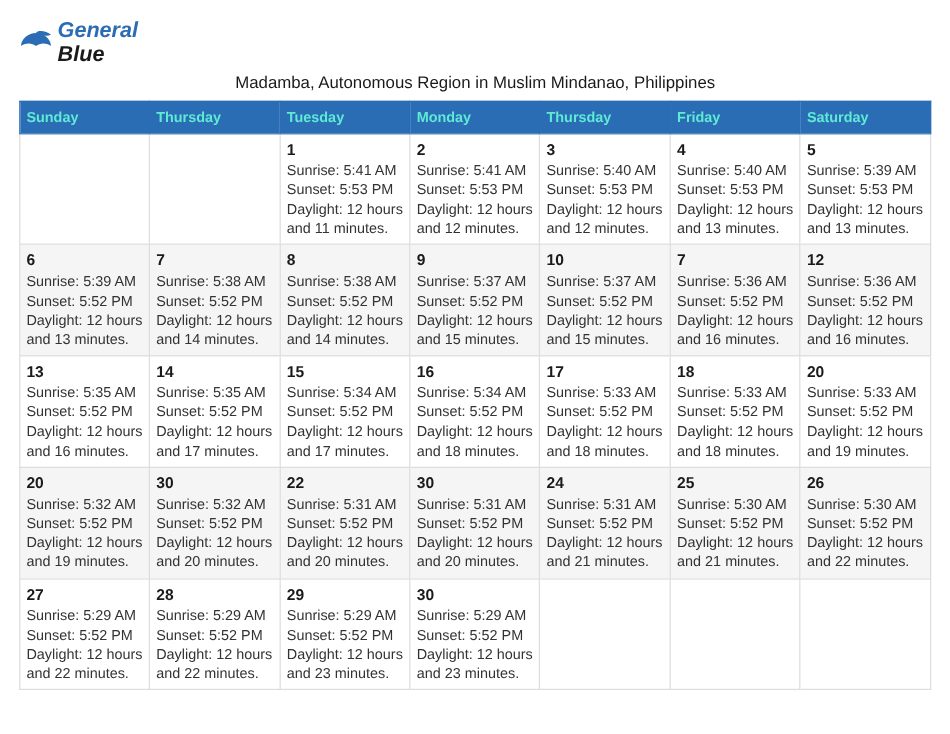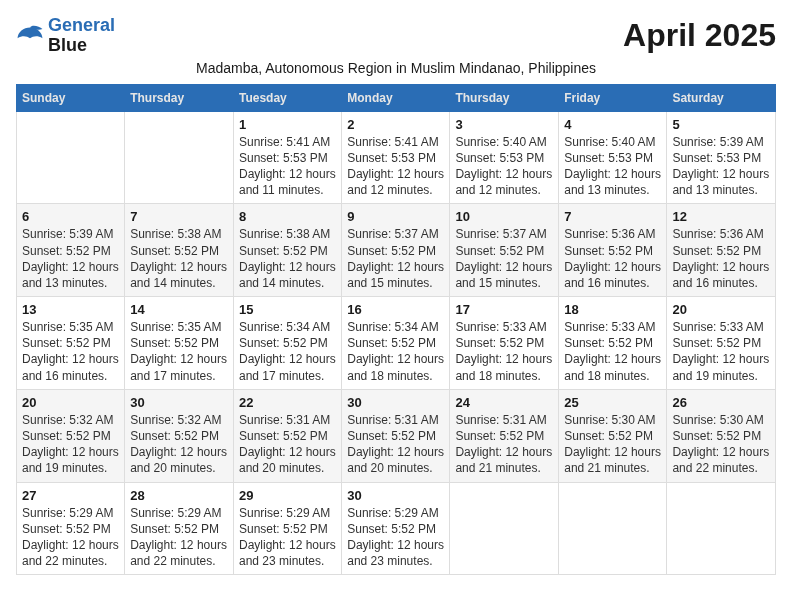--- a/index.html
+++ b/index.html
@@ -13,20 +13,21 @@
     .header-row {
       display: flex;
       justify-content: space-between;
       align-items: center;
       margin-bottom: 4px;
     }
     .logo {
       display: flex;
       align-items: center;
       gap: 4px;
+      font-style: italic;
     }
     .logo-text {
       font-size: 18px;
       font-weight: bold;
       color: #1a1a1a;
       line-height: 1.1;
     }
     .logo-text span {
       color: #2a6db5;
     }
@@ -46,21 +47,21 @@
       color: #1a1a1a;
       margin-bottom: 8px;
     }
     table {
       width: 100%;
       border-collapse: collapse;
       font-size: 11px;
     }
     thead tr th {
       background: #2a6db5;
-      color: #e5e5e5;
+      color: #5eead4;
       text-align: left;
       padding: 6px 5px;
       font-size: 12px;
       font-weight: bold;
       border: 1px solid #2a6db5;
     }
     tbody tr {
       border-bottom: 1px solid #ccc;
     }
     tbody tr:nth-child(even) {
@@ -97,21 +98,20 @@
   <div class="logo">
     <svg class="logo-bird" viewBox="0 0 36 30">
       <path d="M18 4 C10 4, 2 10, 2 18 C8 14, 14 15, 18 18 C22 15, 28 14, 34 18 C34 10, 26 4, 18 4Z" fill="#2a6db5"></path>
       <path d="M18 4 C20 0, 30 2, 34 6 C30 8, 24 7, 18 4Z" fill="#2a6db5"></path>
     </svg>
     <div class="logo-text">
       <div><span>General</span></div>
       <div>Blue</div>
     </div>
   </div>
-  <div class="month-title">April 2025</div>
 </div>
 
 <div class="subtitle">Madamba, Autonomous Region in Muslim Mindanao, Philippines</div>
 
 <table>
   <thead>
     <tr id="thead-row">
         <th>Sunday</th>
         <th>Thursday</th>
         <th>Tuesday</th>

